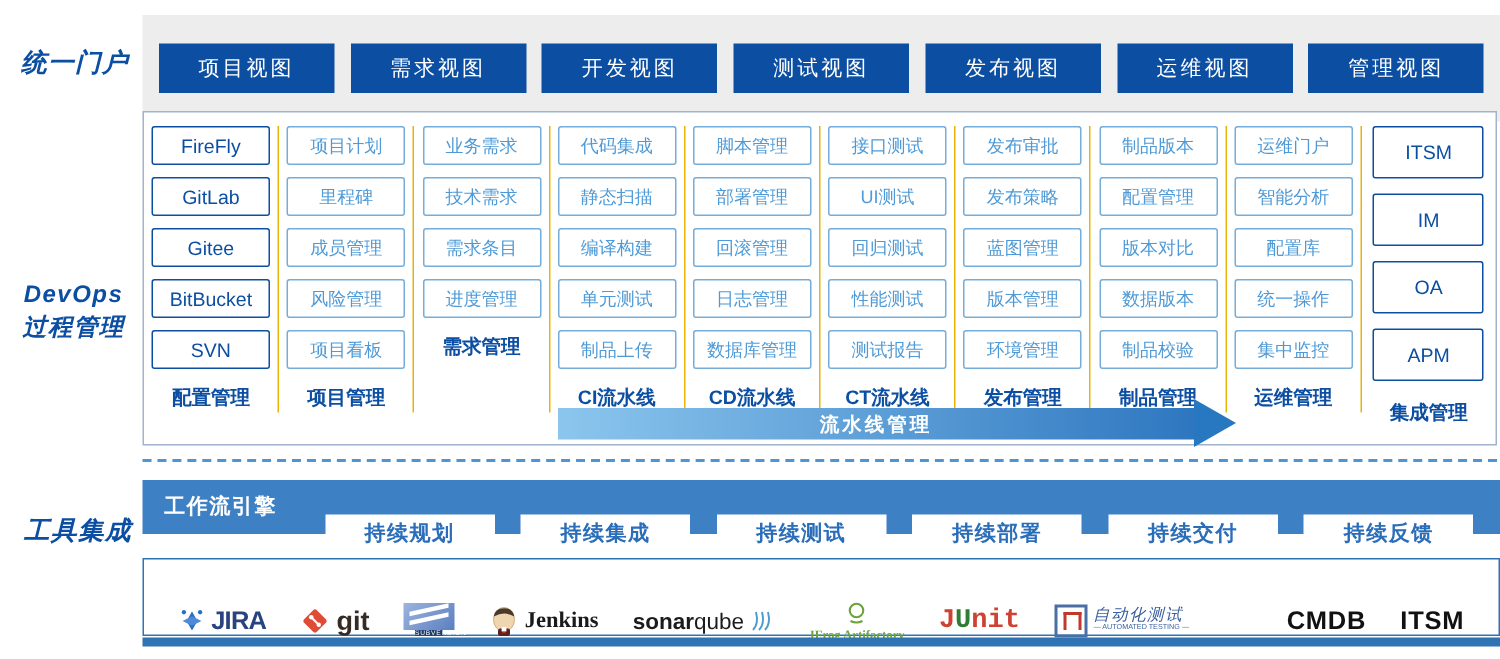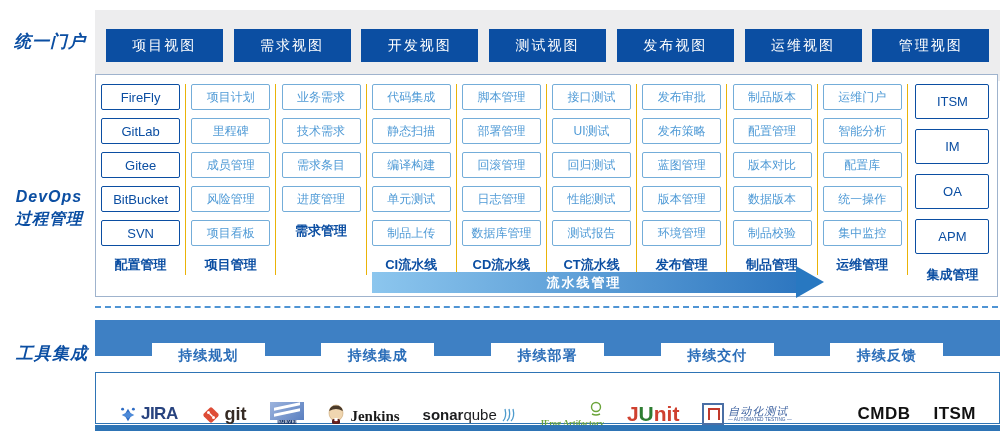--- a/index.html
+++ b/index.html
@@ -47,34 +47,34 @@
     display:flex;align-items:center;}
   .engine-label{flex:none;width:104px;text-align:center;color:#fff;font-weight:bold;font-size:14px;letter-spacing:1px;}
   .stages{flex:1;display:flex;justify-content:space-evenly;}
   .stage-btn{width:113px;height:26px;background:#fff;color:#2a6db8;font-weight:bold;font-size:14px;letter-spacing:1px;
     display:flex;align-items:center;justify-content:center;cursor:pointer;margin-top:36px;}
 
   
   .logos-box{position:absolute;left:95px;top:372px;width:903px;height:50px;border:1px solid var(--deep);background:#fff;
     display:flex;align-items:center;justify-content:space-evenly;}
   .bottom-bar{position:absolute;left:95px;top:425px;width:905px;height:6px;background:var(--deep);}
-  .logo{display:flex;align-items:flex-end;gap:4px;white-space:nowrap;margin-top:32px;}
+  .logo{display:flex;align-items:center;gap:4px;white-space:nowrap;margin-top:32px;}
   .logo-jira .wordmark{font-size:17px;font-weight:800;color:#28437f;letter-spacing:-0.5px;}
   .logo-git .wordmark{font-size:18px;font-weight:800;color:#362b24;}
   .logo-subversion{flex-direction:column;gap:0;}
   .sub-icon{width:34px;height:18px;background:linear-gradient(135deg,#9db4dd,#5a7fc0);position:relative;overflow:hidden;}
   .sub-icon span{position:absolute;left:4px;right:4px;height:3px;background:#fff;transform:skewY(-12deg);}
   .sub-icon span:nth-child(1){top:3px;} .sub-icon span:nth-child(2){top:9px;}
   .sub-band{width:34px;height:7px;background:#1d3a6e;color:#fff;font-size:8px;line-height:7px;text-align:center;
     transform:scale(0.55);transform-origin:center top;letter-spacing:1px;}
   .logo-jenkins .wordmark{font-family:"Liberation Serif",serif;font-weight:bold;font-size:15px;color:#1a1a1a;}
   .logo-sonarqube .b{font-weight:800;} .logo-sonarqube .wordmark{font-size:15px;color:#1b1c1e;}
   .logo-jfrog{flex-direction:column;gap:1px;font-family:Liberation Serif, serif;}
   .logo-jfrog .wordmark{font-size:8.5px;font-weight:bold;color:#6ba43a;}
-  .logo-junit .wordmark{font-family:Liberation Sans, sans-serif;font-weight:bold;font-size:21px;}
+  .logo-junit .wordmark{font-family:Liberation Mono, monospace;font-weight:bold;font-size:18px;}
   .logo-junit .j,.logo-junit .rest{color:#cf4130;} .logo-junit .u{color:#2e7d32;}
   .logo-autotest .at-icon{width:18px;height:18px;border:2px solid #4a6fa5;position:relative;}
   .logo-autotest .at-icon i{position:absolute;left:4px;top:3px;width:8px;height:10px;
     border-left:2px solid #c0392b;border-right:2px solid #c0392b;border-top:2px solid #c0392b;}
   .logo-autotest .col{display:flex;flex-direction:column;line-height:1;}
   .logo-autotest .zh{font-size:11px;color:#3a5f9e;font-family:"Liberation Serif",serif;font-style:italic;letter-spacing:1px;}
   .logo-autotest .en{font-size:8px;color:#3a5f9e;transform:scale(0.6);transform-origin:left top;}
   .logo-cmdb .wordmark,.logo-itsm .wordmark{font-size:17px;font-weight:900;color:#111;letter-spacing:0.5px;}
 </style>
 </head>
@@ -199,23 +199,25 @@
       </div>
     </div>
   <div class="arrow">
     <span>流水线管理</span>
   </div>
 </div>
 
 <div class="dashed"></div>
 
 <div class="workflow-bar">
+  <div class="engine-label">工作流引擎</div>
   <div class="stages">
       <div class="stage-btn">持续规划</div>
       <div class="stage-btn">持续集成</div>
+      <div class="stage-btn">持续测试</div>
       <div class="stage-btn">持续部署</div>
       <div class="stage-btn">持续交付</div>
       <div class="stage-btn">持续反馈</div>
     </div>
 </div>
 
 <div class="logos-box">
     <div class="logo logo-jira">
       <svg width="18" height="18" viewBox="0 0 20 20">
         <path d="M10 3 L14 10 L10 17 L6 10 Z" fill="#2d6bc4"></path>

